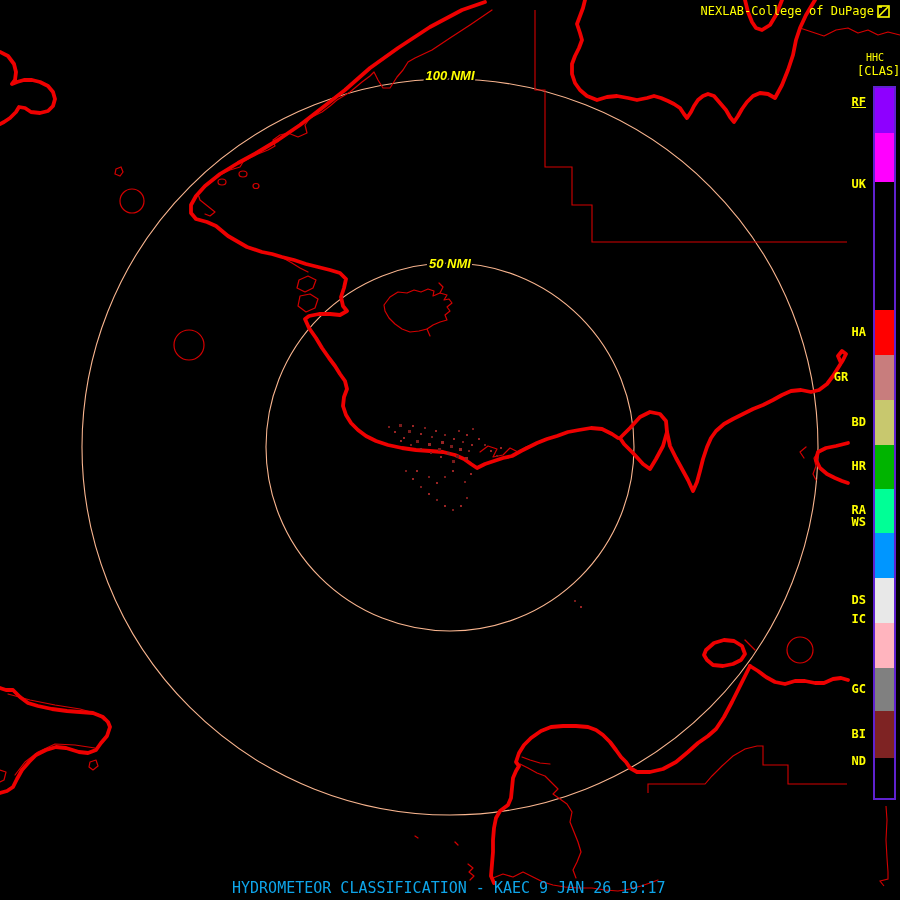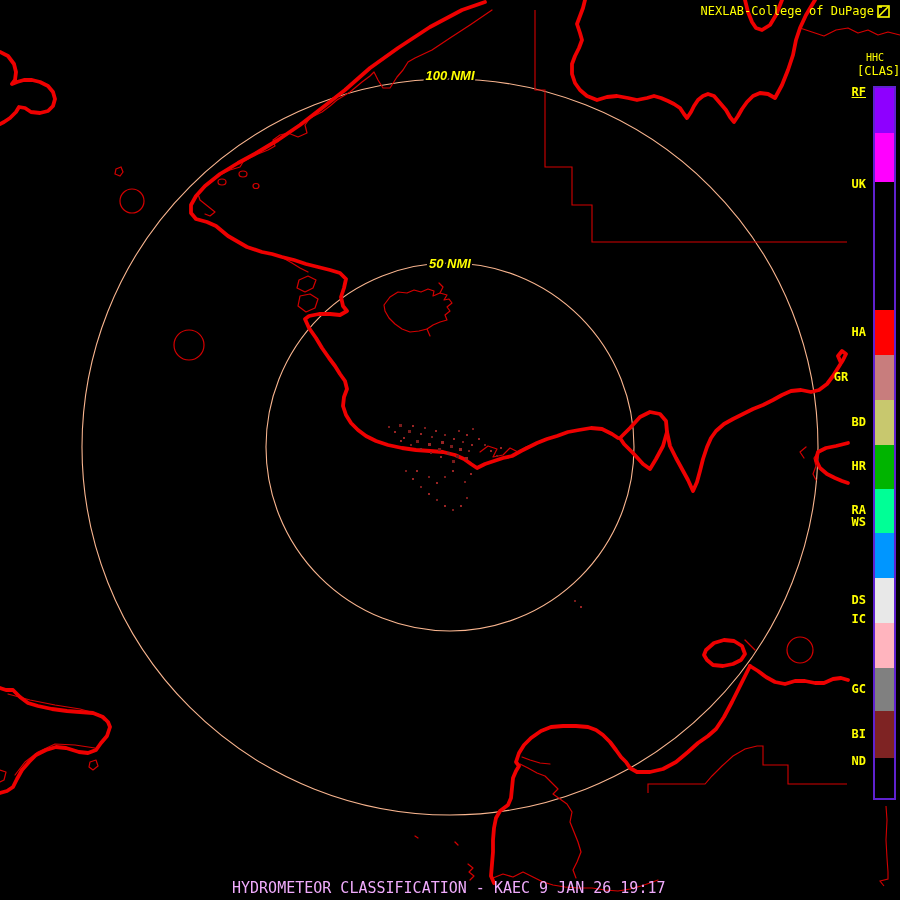--- a/index.html
+++ b/index.html
@@ -8,21 +8,21 @@
   #map{position:absolute;left:0;top:0;}
   .ytext{position:absolute;color:#ffff00;white-space:pre;}
   .header{top:4px;right:10px;font-size:12px;display:flex;align-items:center;gap:3px;}
   .prodcode{left:866px;top:52px;font-size:10px;}
   .prodtag{left:821px;top:64px;font-size:12px;margin-left:36px;}
   #legend-bar{position:absolute;left:873px;top:86px;width:19px;height:710px;
               border:2px solid #5f22cf;background:#000;}
   .seg{position:absolute;left:0;width:19px;}
   .leglabel{position:absolute;left:816px;width:50px;text-align:right;
             color:#ffff00;font-size:12px;font-weight:bold;}
-  #footer{position:absolute;left:232px;top:879px;color:#f0abfc;font-size:15px;
+  #footer{position:absolute;left:232px;top:879px;color:#0ea5e9;font-size:15px;
           letter-spacing:0px;white-space:pre;}
   svg text.ring-label{font-family:"Liberation Sans",sans-serif;font-style:italic;
            font-weight:bold;font-size:13px;fill:#ffff00;stroke:#000;stroke-width:4px;
            paint-order:stroke;text-anchor:middle;}
 </style>
 </head>
 <body>
 
 <div id="stage">
 
@@ -192,21 +192,21 @@
       <div class="seg" style="top: 357px; height: 44px; background: rgb(0, 180, 0);"></div>
       <div class="seg" style="top: 401px; height: 44px; background: rgb(0, 255, 150);"></div>
       <div class="seg" style="top: 445px; height: 45px; background: rgb(0, 150, 255);"></div>
       <div class="seg" style="top: 490px; height: 45px; background: rgb(232, 232, 232);"></div>
       <div class="seg" style="top: 535px; height: 45px; background: rgb(255, 180, 190);"></div>
       <div class="seg" style="top: 580px; height: 43px; background: rgb(128, 128, 128);"></div>
       <div class="seg" style="top: 623px; height: 47px; background: rgb(126, 35, 35);"></div>
       <div class="seg" style="top: 670px; height: 40px; background: rgb(0, 0, 0);"></div>
     </div>
   <div id="legend-labels">
-      <div class="leglabel" style="top: 85px; text-decoration: underline;">RF</div>
+      <div class="leglabel" style="top: 95px; text-decoration: underline;">RF</div>
       <div class="leglabel" style="top: 149.5px; margin-top: 27px;">UK</div>
       <div class="leglabel" style="top: 324.5px;">HA</div>
       <div class="leglabel" style="top: 369.5px; text-align: center;">GR</div>
       <div class="leglabel" style="top: 414.5px;">BD</div>
       <div class="leglabel" style="top: 459px;">HR</div>
       <div class="leglabel" style="top: 503px;">RA</div>
       <div class="leglabel" style="top: 515px;">WS</div>
       <div class="leglabel" style="top: 592.5px;">DS</div>
       <div class="leglabel" style="top: 612px;">IC</div>
       <div class="leglabel" style="top: 681.5px;">GC</div>

